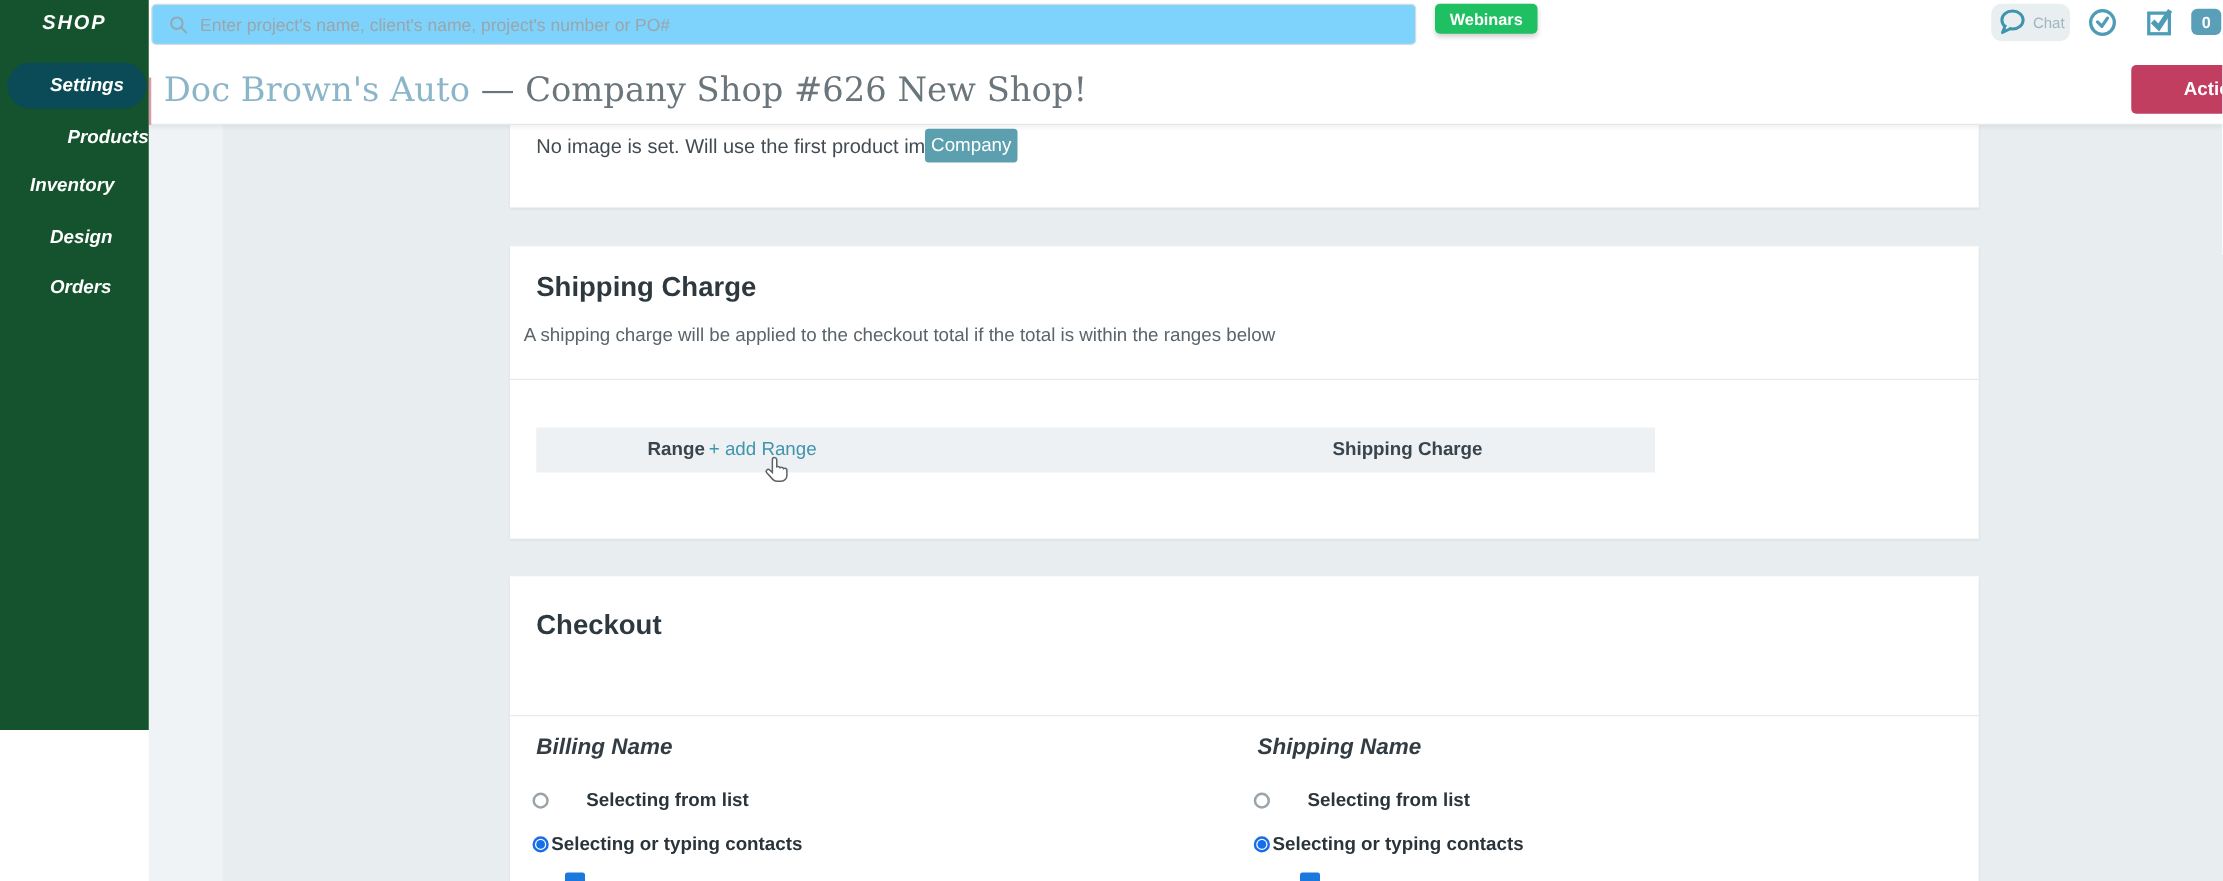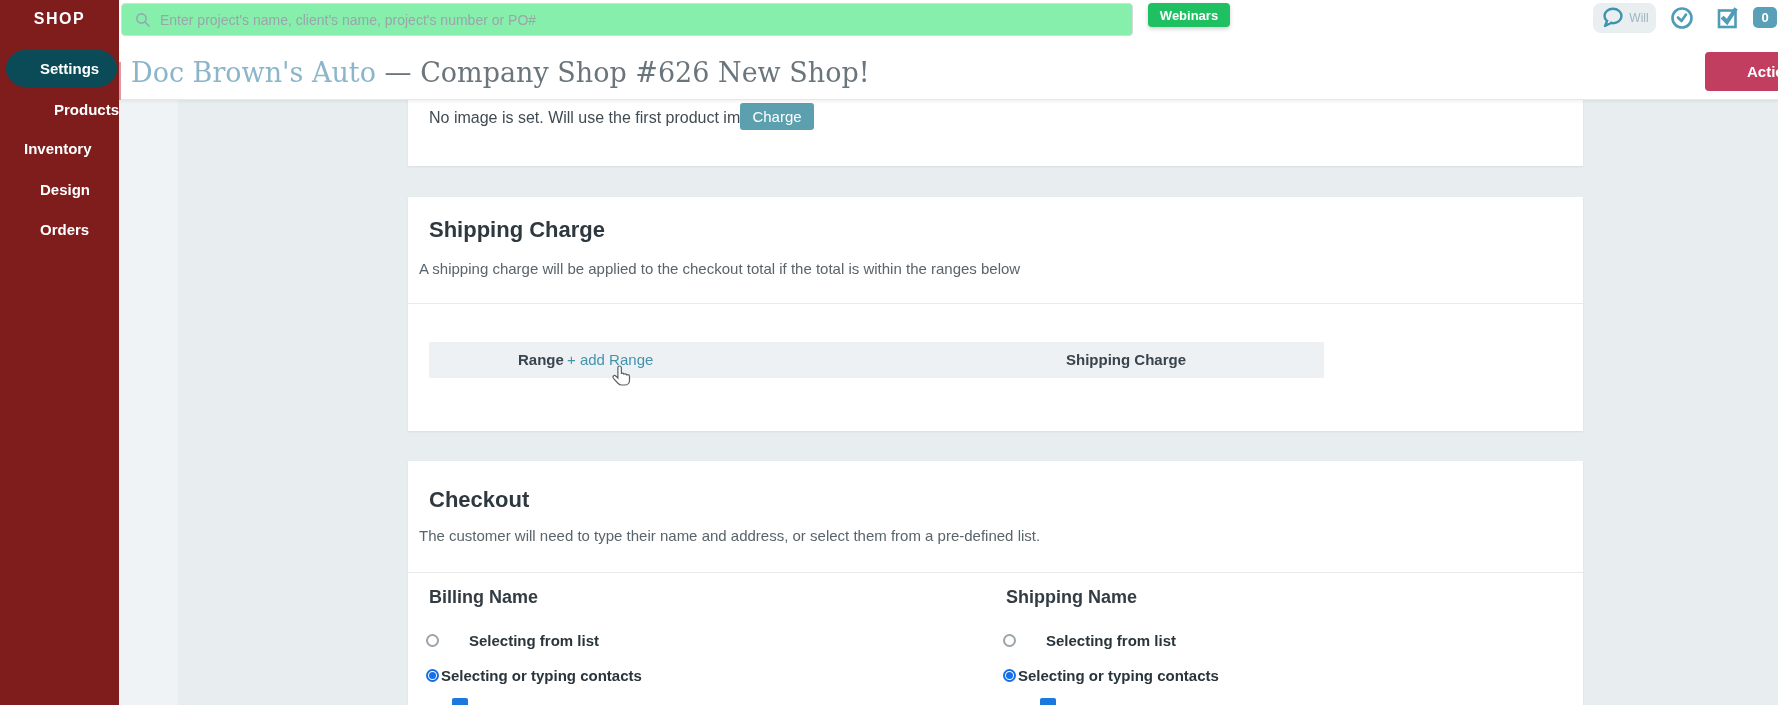--- a/index.html
+++ b/index.html
@@ -1,31 +1,31 @@
 <!DOCTYPE html>
 <html><head>
 <meta charset="utf-8">
 <style>
   * { margin:0; padding:0; box-sizing:border-box; }
   html,body { width:1778px; height:705px; overflow:hidden; background:#fff;
               font-family:"Liberation Sans", sans-serif; }
   .screen { position:relative; width:1778px; height:705px; overflow:hidden; background:#fff; }
 
   
-  .sidebar { position:absolute; left:0; top:0; width:119px; height:705px; background:#7f1d1d; z-index:30; }
+  .sidebar { position:absolute; left:0; top:0; width:119px; height:584px; background:#14532d; z-index:30;font-style:italic; }
   .shop-title { position:absolute; top:10px; left:0; width:119px; text-align:center; color:#fff;
                 font-size:16px; font-weight:bold; letter-spacing:1.5px; }
   .nav-item { position:absolute; left:0; width:119px; height:37px; line-height:37px; color:#fff;
               font-size:15px; font-weight:bold; padding-left:40px; cursor:pointer; }
   .nav-item.active { background:#0a4b57; border-radius:19px; left:6px; width:111px; padding-left:34px; }
   .ni-0 { top:50px; } .ni-1 { top:91px;text-align:right; } .ni-2 { top:130px;padding-left:24px; } .ni-3 { top:171px; } .ni-4 { top:211px; }
 
   
   .topbar { position:absolute; left:119px; top:0; width:1659px; height:45px; background:#fff; z-index:20; }
-  .search-box { position:absolute; left:2px; top:3px; width:1012px; height:33px; background:#86efac;
+  .search-box { position:absolute; left:2px; top:3px; width:1012px; height:33px; background:#7dd3fc;
                 border:1px solid #d5dbde; border-radius:4px; display:flex; align-items:center; }
   .search-box svg { margin-left:13px; flex:0 0 auto; }
   .search-box input { border:none; outline:none; flex:1; margin-left:9px; font-size:14px; color:#4a555b;
                       font-family:"Liberation Sans", sans-serif; background:transparent; }
   .search-box input::placeholder { color:#9ba5aa; }
   .btn-webinars { position:absolute; left:1029px; top:3px; width:82px; height:24px; background:#1ec061;
                   color:#fff; font-size:13px; font-weight:bold; border:none; border-radius:4px;
                   box-shadow:0 2px 4px rgba(0,0,0,.18); cursor:pointer; font-family:"Liberation Sans", sans-serif; }
   .chat-pill { position:absolute; left:1474px; top:3px; width:63px; height:30px; background:#e9eef0;
                border-radius:8px; display:flex; align-items:center; justify-content:center; gap:3px; cursor:pointer; }
@@ -67,21 +67,21 @@
   .card-shipping .divider { top:106px; } .card-checkout .divider { top:111px; }
 
   .table-head { position:absolute; left:21px; top:145px; width:895px; height:36px; background:#edf1f4; }
   .th-range { position:absolute; left:89px; top:9px; font-size:15px; font-weight:bold; color:#39444c; }
   .th-add-range { position:absolute; left:138px; top:9px; font-size:15px; color:#4294ad; cursor:pointer; }
   .th-charge { position:absolute; left:637px; top:9px; font-size:15px; font-weight:bold; color:#39444c; }
   .mouse-cursor { position:absolute; left:202px; top:167px; width:24px; height:26px; z-index:5; }
 
   .co-col { position:absolute; top:123px; width:560px; height:147px; }
   .co-col-0 { left:18px; } .co-col-1 { left:595px; }
-  .co-heading { position:absolute; left:3px; top:3px; font-size:18px; font-weight:bold; color:#333c43; }
+  .co-heading { position:absolute; left:3px; top:3px; font-size:18px; font-weight:bold; color:#333c43;font-style:italic; }
   .opt-row { position:absolute; left:0; height:16px; display:flex; align-items:center; cursor:pointer; }
   .opt-0 { top:48px;gap:28px; } .opt-1 { top:83px; }
   .radio { width:13px; height:13px; border-radius:50%; border:2px solid #9aa4ab; background:#fff; flex:0 0 auto; }
   .opt-row.checked .radio { border:2px solid #176ee8; position:relative; }
   .opt-row.checked .radio::after { content:""; position:absolute; left:1px; top:1px; width:7px; height:7px;
                                    border-radius:50%; background:#176ee8; }
   .opt-label { margin-left:2px; font-size:15px; font-weight:bold; color:#2a343b; }
   .partial-checkbox { position:absolute; top:237px; width:16px; height:16px; background:#1b79dd;
                       border-radius:2px; cursor:pointer; }
   .pc-0 { left:44px; } .pc-1 { left:632px; }
@@ -107,21 +107,21 @@
         <line x1="10" y1="10" x2="14" y2="14" stroke="#93a9b1" stroke-width="1.6" stroke-linecap="round"></line>
       </svg>
       <input type="text" placeholder="Enter project's name, client's name, project's number or PO#" style="">
     </div>
     <button class="btn-webinars">Webinars</button>
     <div class="chat-pill">
       <svg width="26" height="26" viewBox="0 0 26 26">
         <ellipse cx="13" cy="11" rx="8.5" ry="7.2" fill="none" stroke="#3e93ad" stroke-width="2.4"></ellipse>
         <path d="M7.5 15 L5 21 L12 17.5" fill="#fff" stroke="#3e93ad" stroke-width="2.4" stroke-linejoin="round"></path>
       </svg>
-      <span class="chat-label">Will</span>
+      <span class="chat-label">Chat</span>
     </div>
     <svg class="icon-btn icon-clock" viewBox="0 0 24 24">
       <circle cx="12" cy="12" r="9.5" fill="none" stroke="#4f9cb7" stroke-width="2.6"></circle>
       <polyline points="8,11.5 11.5,15 16,8.5" fill="none" stroke="#4f9cb7" stroke-width="2.6" stroke-linecap="round" stroke-linejoin="round"></polyline>
     </svg>
     <svg class="icon-btn icon-tasks" viewBox="0 0 24 24">
       <rect x="3" y="4.5" width="16.5" height="16.5" fill="none" stroke="#4f9cb7" stroke-width="2.6"></rect>
       <polyline points="7.5,12.5 11,16 19,4" fill="none" stroke="#4f9cb7" stroke-width="4" stroke-linecap="square"></polyline>
     </svg>
     <div class="badge-count">0</div>
@@ -133,40 +133,39 @@
       <span class="title-rest">— Company Shop #626 New Shop!</span>
     </h1>
     <button class="btn-actions">Actio</button>
   </div>
 
   <main class="content">
     <div class="light-strip"></div>
 
     <section class="card card-image">
       <div class="img-text">No image is set. Will use the first product image.</div>
-      <button class="btn-change">Charge</button>
+      <button class="btn-change">Company</button>
     </section>
 
     <section class="card card-shipping">
       <h2 class="card-title">Shipping Charge</h2>
       <p class="card-sub">A shipping charge will be applied to the checkout total if the total is within the ranges below</p>
       <div class="divider"></div>
       <div class="table-head">
         <span class="th-range">Range</span>
         <span class="th-add-range">+ add Range</span>
         <span class="th-charge">Shipping Charge</span>
       </div>
       <svg class="mouse-cursor" viewBox="0 0 24 26">
         <path d="M9.5 2c-.9 0-1.6.7-1.6 1.6V14l-2.1-2c-.7-.7-1.7-.7-2.4 0-.6.6-.6 1.6 0 2.3l4.8 5.2c.9 1 2.1 1.5 3.4 1.5h3.3c2.6 0 4.6-2 4.6-4.6v-4.1c0-1-.8-1.7-1.7-1.7-.4 0-.7.1-1 .3-.3-.7-.9-1.1-1.7-1.1-.4 0-.8.1-1.1.4-.3-.6-.9-1-1.7-1-.3 0-.6.1-.9.2V3.6C11.2 2.7 10.4 2 9.5 2z" fill="#fff" stroke="#5a6268" stroke-width="1.2"></path>
       </svg>
     </section>
 
     <section class="card card-checkout">
       <h2 class="card-title">Checkout</h2>
-      <p class="card-sub">The customer will need to type their name and address, or select them from a pre-defined list.</p>
       <div class="divider"></div>
 
       <div class="co-col co-col-0">
         <div class="co-heading">Billing Name</div>
         <div class="opt-row opt-0">
           <span class="radio"></span>
           <span class="opt-label">Selecting from list</span>
         </div>
         <div class="opt-row opt-1 checked">
           <span class="radio"></span>

